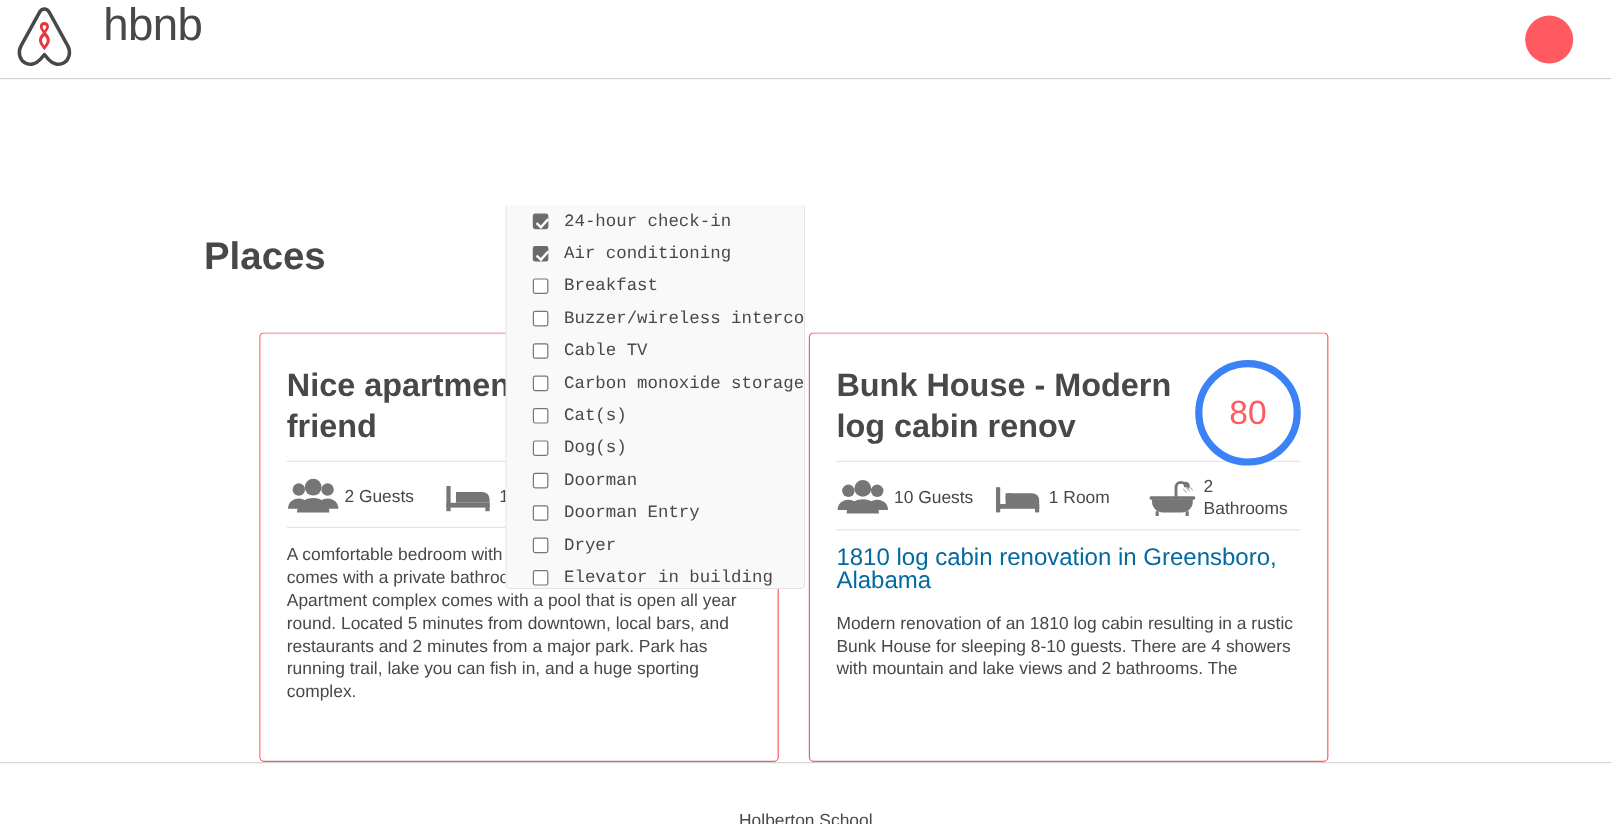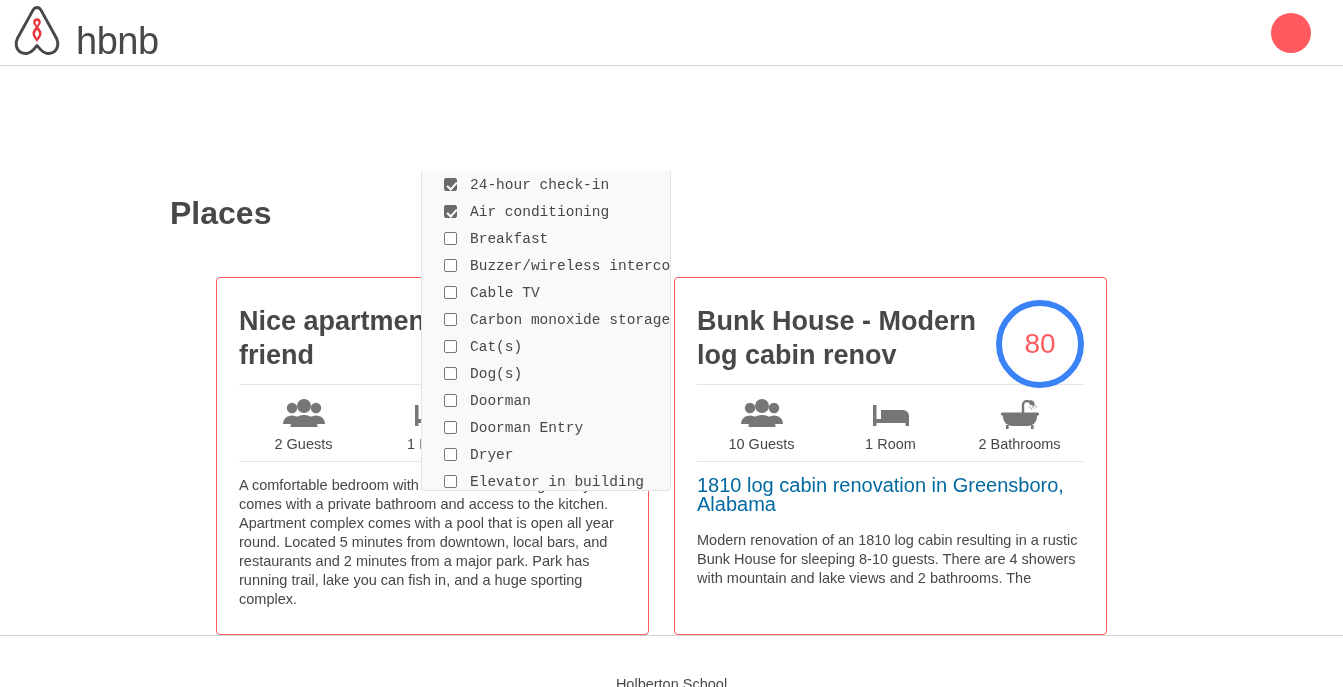--- a/index.html
+++ b/index.html
@@ -13,21 +13,21 @@
 
   
   .header {
     position: absolute; top: 0; left: 0;
     width: 1343px; height: 66px;
     background: #ffffff;
     border-bottom: 1px solid #d4d4d4;
   }
   .logo-wrap {
     position: absolute; left: 8px; top: 2px;
-    display: flex; align-items: flex-end; gap: 10px;
+    display: flex; align-items: flex-start; gap: 20px;
   }
   .logo-mark { width: 58px; height: 58px; display:block; }
   .logo-text {
     font-size: 38px; font-weight: 400; color: #484848;
     letter-spacing: -0.5px; line-height: 1;
   }
   .avatar {
     position: absolute; right: 32px; top: 13px;
     width: 40px; height: 40px; border-radius: 50%;
     background: #FF5A5F;
@@ -150,21 +150,21 @@
   }
   .info-row {
     display: flex;
     border-top: 1px solid #e4e4e4;
     border-bottom: 1px solid #e4e4e4;
     padding: 12px 0 8px 0;
     margin-top: 12px;
   }
   .info-item {
     flex: 1; text-align: left;
-    display: flex; flex-direction: column; align-items: center; gap: 4px;
+    display: flex; flex-direction: row; align-items: center; gap: 4px;
   }
   .info-icon { width: 44px; height: 34px; display:block; }
   .info-label { font-size: 14.5px; color: #484848; line-height: 18px; }
 
   .card-body { padding-top: 14px; }
   .card-sub {
     font-size: 20px; color: #0369a1; line-height: 19px;
     margin-bottom: 17px;
   }
   .card-desc {

